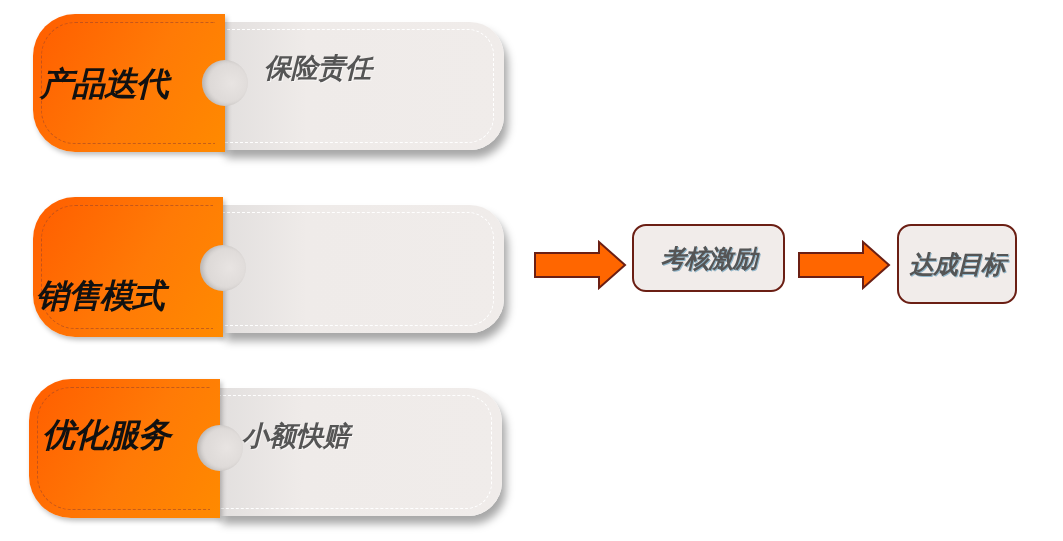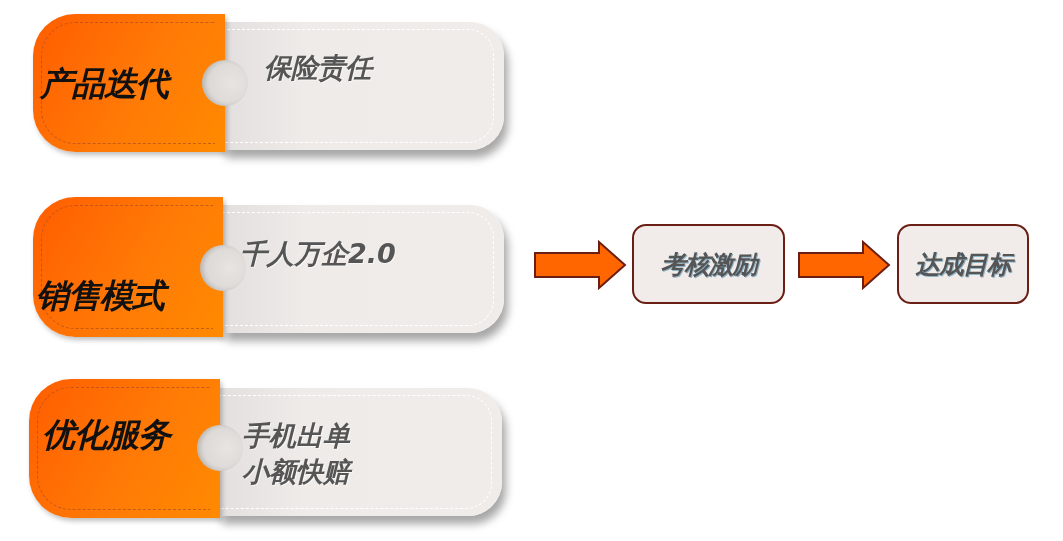--- a/index.html
+++ b/index.html
@@ -72,46 +72,44 @@
 <div class="tag" style="left:0;top:0;">
   <div class="tab-grey" style="left:222px;top:205px;width:282px;height:128px;">
     <div class="stitch"></div>
   </div>
   <div class="tab-orange" style="left:33px;top:197px;width:190px;height:140px;">
     <div class="stitch"></div>
   </div>
   <div class="notch" style="left:200px;top:245px;"></div>
   <div class="tag-title" style="left:36px;top:247px;margin-top:27px;">销售模式</div>
   <div class="tag-desc" style="left:240px;top:236px;">
-    <div>千人万企2.0</div>
   </div>
 </div>
 
 <div class="tag" style="left:0;top:0;">
   <div class="tab-grey" style="left:218px;top:388px;width:284px;height:128px;">
     <div class="stitch"></div>
   </div>
   <div class="tab-orange" style="left:29px;top:379px;width:191px;height:139px;">
     <div class="stitch"></div>
   </div>
   <div class="notch" style="left:197px;top:425px;"></div>
   <div class="tag-title" style="left:42px;top:413px;">优化服务</div>
   <div class="tag-desc" style="left:242px;top:418px;">
-    <div>手机出单</div>
     <div>小额快赔</div>
   </div>
 </div>
 
 <svg class="arrow" style="left:533px;top:240px;" width="96" height="50" viewBox="0 0 96 50">
   <polygon points="2,13 66,13 66,2 92,25 66,48 66,37 2,37" fill="#ff6600" stroke="#6b1f14" stroke-width="2"></polygon>
 </svg>
 
-<div class="box" style="left:632px;top:224px;width:153px;height:80px;">
+<div class="box" style="left:632px;top:224px;width:153px;height:68px;">
   <span>考核激励</span>
 </div>
 
 <svg class="arrow" style="left:797px;top:240px;" width="96" height="50" viewBox="0 0 96 50">
   <polygon points="2,13 66,13 66,2 92,25 66,48 66,37 2,37" fill="#ff6600" stroke="#6b1f14" stroke-width="2"></polygon>
 </svg>
 
-<div class="box" style="left:897px;top:224px;width:132px;height:80px;">
+<div class="box" style="left:897px;top:224px;width:120px;height:80px;">
   <span>达成目标</span>
 </div>
 
 </body></html>

